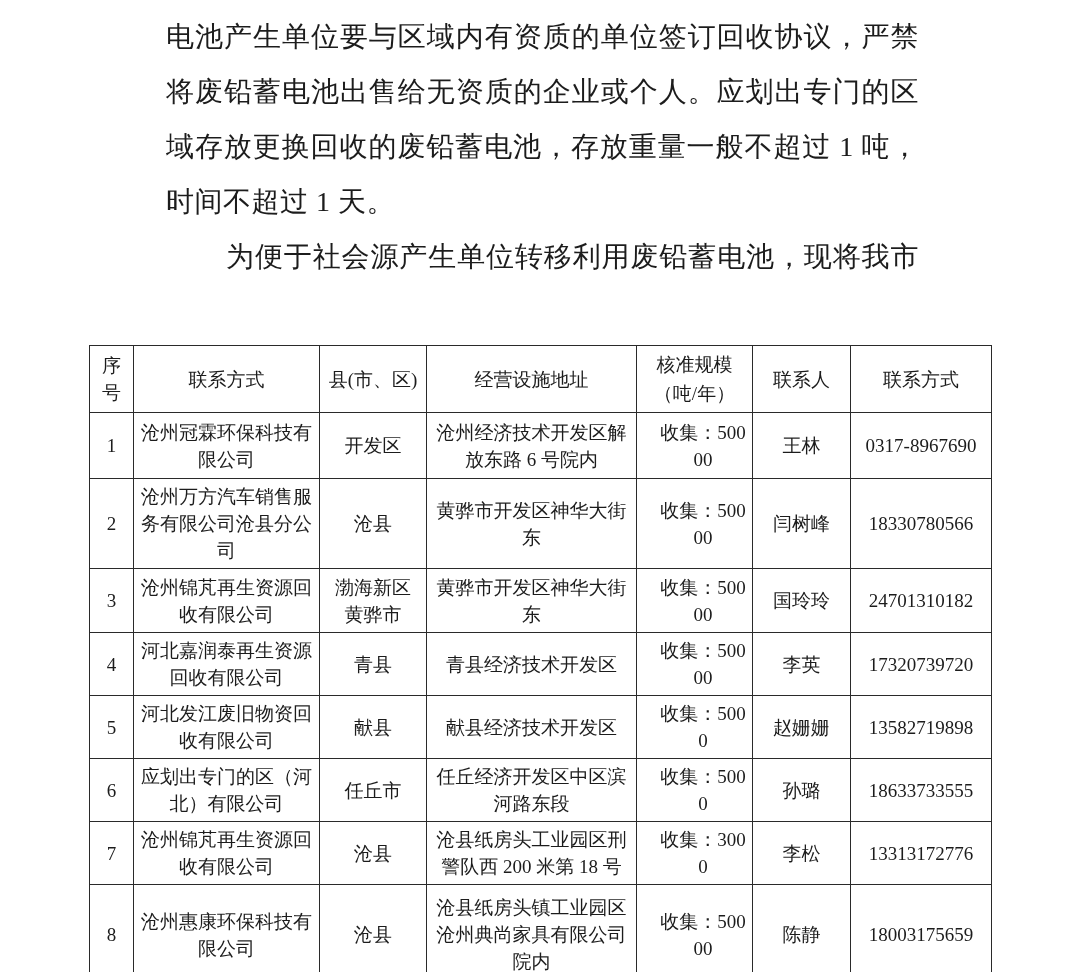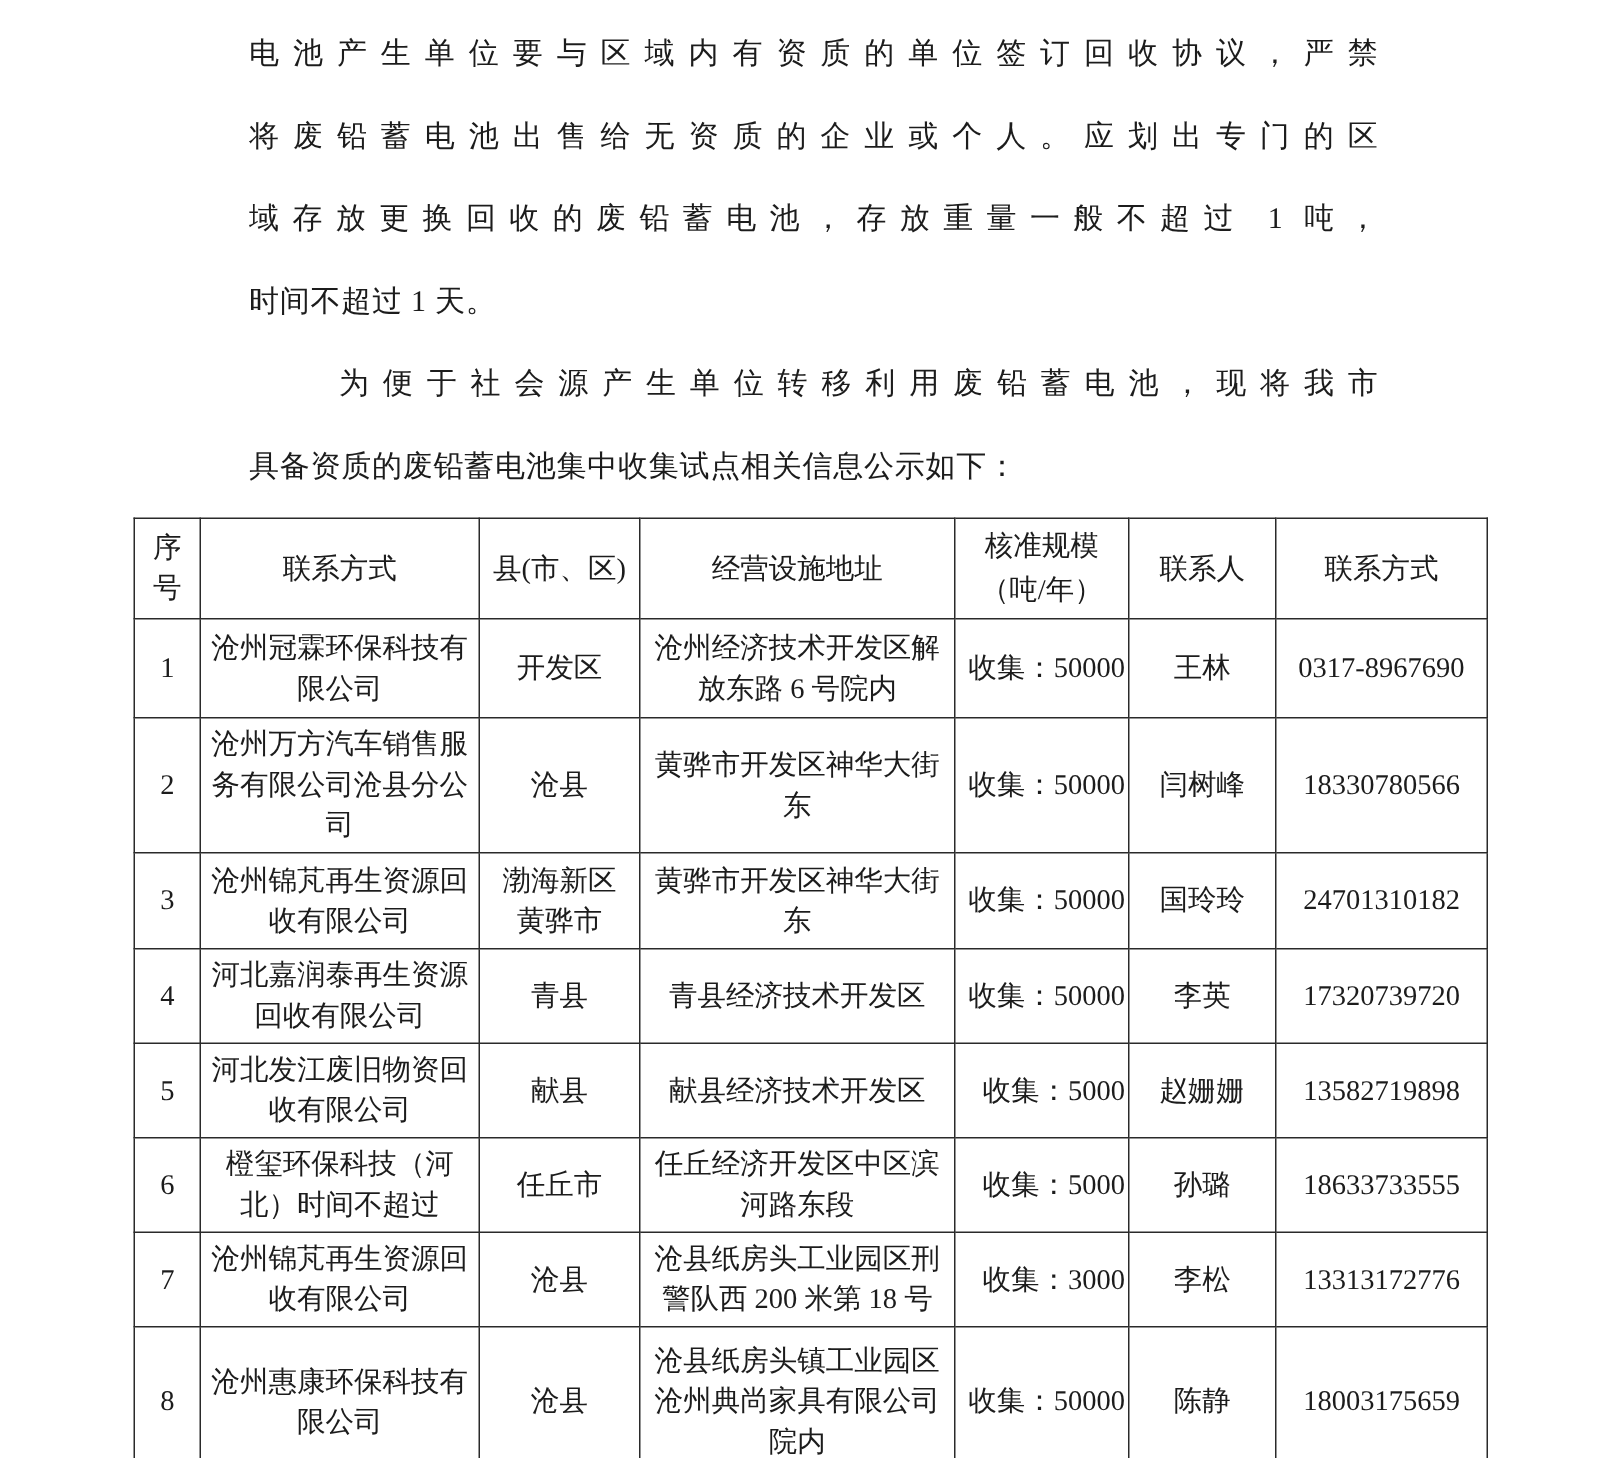--- a/index.html
+++ b/index.html
@@ -13,21 +13,21 @@
     position: relative;
     overflow: hidden;
     font-family: "Liberation Serif", "DejaVu Serif", serif;
     color: #1c1c1c;
   }
   .intro {
     position: absolute;
     left: 166px;
     top: 9px;
     width: 753px;
-    font-size: 20px;
+    font-size: 28px;
     line-height: 55px;
     letter-spacing: 0.5px;
   }
   .intro .line.justify {
     text-align: justify;
     text-align-last: justify;
   }
   .intro .line.indent {
     text-indent: 60px;
   }
@@ -53,36 +53,35 @@
   .notice-table thead tr { height: 60px; }
   .notice-table tbody tr:nth-child(1) { height: 66px; }
   .notice-table tbody tr:nth-child(2) { height: 86px; }
   .notice-table tbody tr:nth-child(3) { height: 64px; }
   .notice-table tbody tr:nth-child(4) { height: 58px; }
   .notice-table tbody tr:nth-child(5) { height: 57px; }
   .notice-table tbody tr:nth-child(6) { height: 62px; }
   .notice-table tbody tr:nth-child(7) { height: 62px; }
   .notice-table tbody tr:nth-child(8) { height: 100px; }
   .notice-table td.scale-cell {
-    text-align: right;
-    padding-left: 1px;
+    text-align: center;
+    padding-left: 19px;
     padding-right: 2px;
   }
   .notice-table th .th-line { display: block; line-height: 29px; }
 </style>
 </head>
 <body>
 
 <div class="intro">
   <div class="line justify">电池产生单位要与区域内有资质的单位签订回收协议，严禁</div>
   <div class="line justify">将废铅蓄电池出售给无资质的企业或个人。应划出专门的区</div>
   <div class="line justify">域存放更换回收的废铅蓄电池，存放重量一般不超过 1 吨，</div>
   <div class="line">时间不超过 1 天。</div>
   <div class="line justify indent">为便于社会源产生单位转移利用废铅蓄电池，现将我市</div>
-  <div class="line">具备资质的废铅蓄电池集中收集试点相关信息公示如下：</div>
 </div>
 
 <table class="notice-table">
   <colgroup>
     <col style="width:44px">
     <col style="width:186px">
     <col style="width:107px">
     <col style="width:210px">
     <col style="width:116px">
     <col style="width:98px">
@@ -143,21 +142,21 @@
       <td>5</td>
       <td>河北发江废旧物资回收有限公司</td>
       <td>献县</td>
       <td>献县经济技术开发区</td>
       <td class="scale-cell">收集：5000</td>
       <td>赵姗姗</td>
       <td>13582719898</td>
     </tr>
     <tr>
       <td>6</td>
-      <td>橙玺环保科技（河北）时间不超过</td>
+      <td>应划出专门的区（河北）有限公司</td>
       <td>任丘市</td>
       <td>任丘经济开发区中区滨河路东段</td>
       <td class="scale-cell">收集：5000</td>
       <td>孙璐</td>
       <td>18633733555</td>
     </tr>
     <tr>
       <td>7</td>
       <td>沧州锦芃再生资源回收有限公司</td>
       <td>沧县</td>

